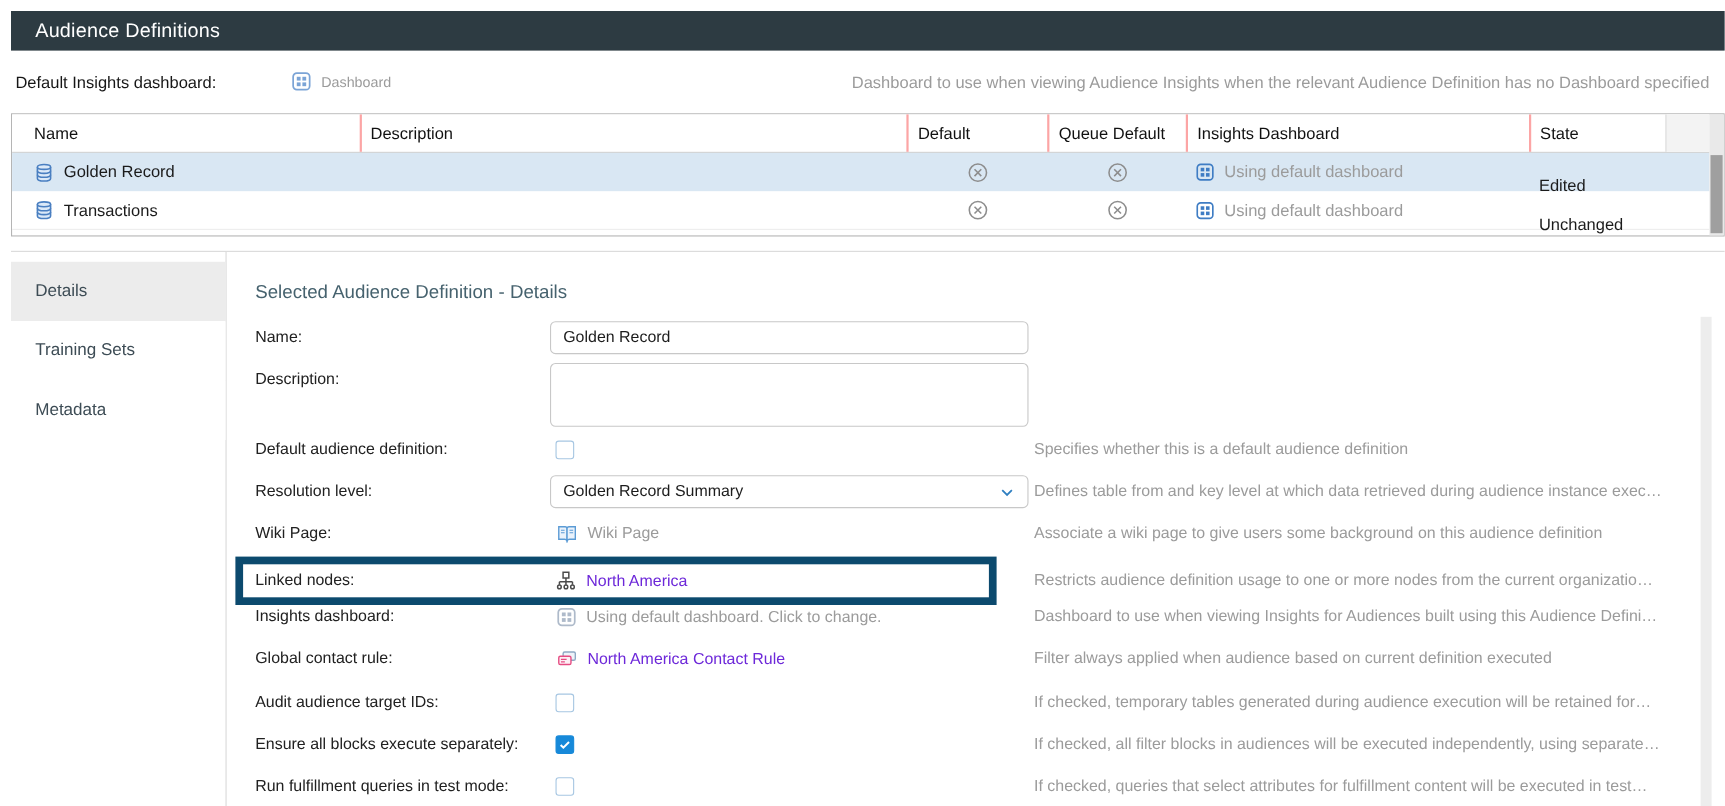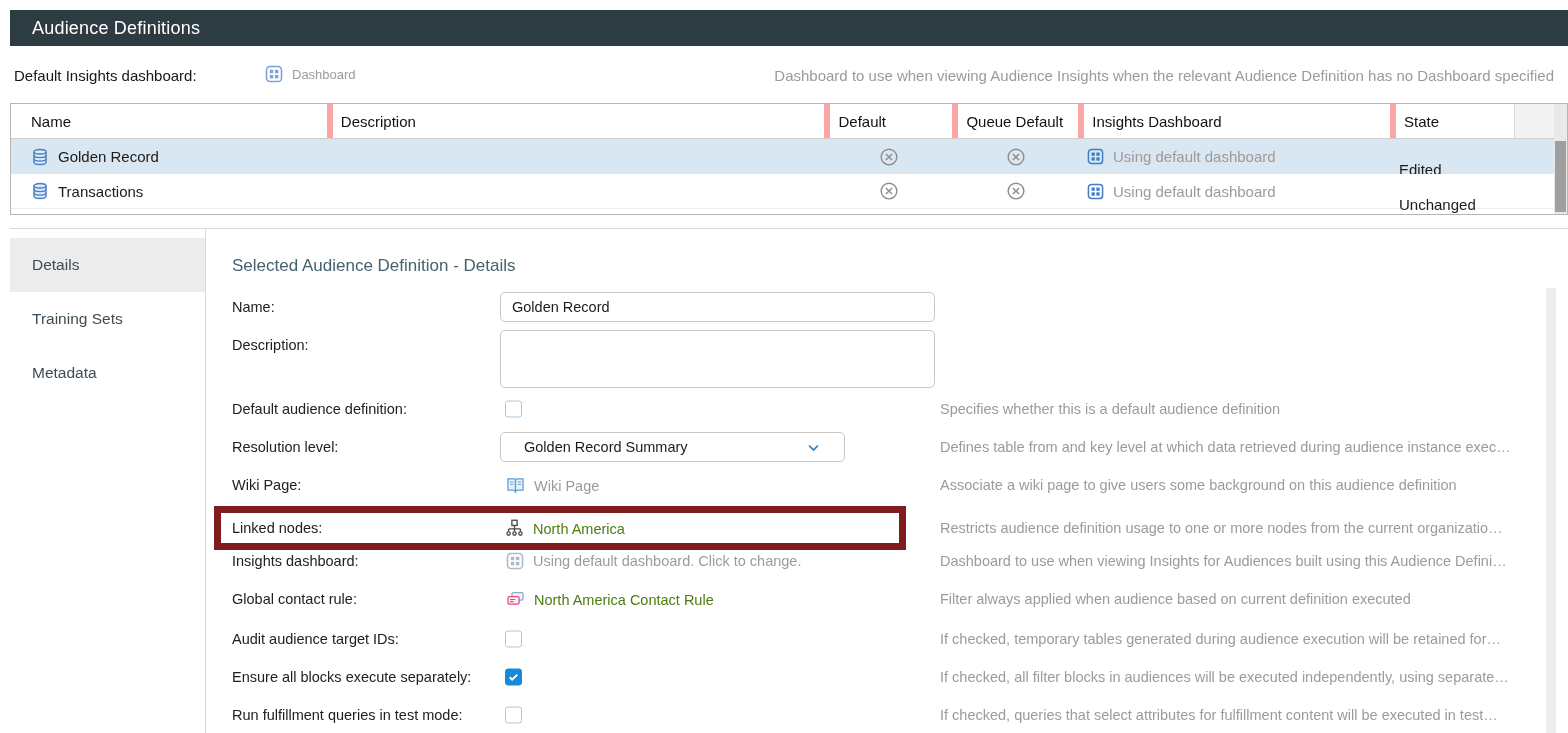--- a/index.html
+++ b/index.html
@@ -24,21 +24,21 @@
   .defbar-help{right:14px;top:67px;font-size:15px;color:var(--muted_text,#9b9b9b);}
 
   
   .tbl{
     left:10px;top:103px;width:1558px;height:112px;box-sizing:border-box;
     border:1px solid #b5b5b5;background:#fff;
   }
   .thead{position:absolute;left:0;top:0;right:13px;height:35px;display:flex;
     border-bottom:1px solid #cfcfcf;box-sizing:border-box;background:#fff;}
   .th{box-sizing:border-box;display:flex;align-items:center;font-size:15px;color:#111;
-    padding-left:8px;border-left:6px solid #fca5a5;}
+    padding-left:8px;border-left:2px solid #fca5a5;}
   .th:first-child{border-left:none;padding-left:20px;}
   .th-filler{background:#f3f3f3;border-left:1px solid #dcdcdc;}
   .trow{position:absolute;left:0;right:13px;height:35px;display:flex;background:#fff;cursor:pointer;}
   .trow.r0{top:35px;}
   .trow.r1{top:70px;border-bottom:1px solid #ededed;box-sizing:border-box;}
   .trow.selected{background:var(--selected_row,#d9e7f3);}
   .td{box-sizing:border-box;display:flex;align-items:center;padding-left:8px;font-size:15px;}
   .td.c-name{padding-left:20px;gap:9px;color:#1b1b1b;}
   .td.c-center{justify-content:center;padding-left:0;}
   .td.c-insights{gap:9px;color:var(--muted_text,#9b9b9b);}
@@ -66,41 +66,41 @@
   .fhelp{position:absolute;left:940px;top:50%;transform:translateY(-50%);
     font-size:14.5px;color:var(--muted_text,#9b9b9b);white-space:nowrap;width:606px;overflow:hidden;}
   .ftext,.farea{
     position:absolute;left:500px;top:0;width:435px;box-sizing:border-box;
     border:1px solid #c8c8c8;border-radius:5px;font-family:"Liberation Sans",sans-serif;
     font-size:14.5px;color:#1c1c1c;padding:0 11px;outline:none;background:#fff;
   }
   .ftext{height:30px;}
   .farea{height:58px;resize:none;padding-top:6px;}
   .fselect{
-    position:absolute;left:500px;top:0;width:345px;height:30px;box-sizing:border-box;
+    position:absolute;left:500px;top:0;width:435px;height:30px;box-sizing:border-box;
     border:1px solid #c8c8c8;border-radius:5px;display:flex;align-items:center;
-    padding:0 23px;font-size:14.5px;color:#1c1c1c;cursor:pointer;background:#fff;
+    padding:0 11px;font-size:14.5px;color:#1c1c1c;cursor:pointer;background:#fff;
   }
   .fselect .sel-text{flex:1;}
   .cb{
     position:absolute;left:505px;top:50%;transform:translateY(-50%);
     width:17px;height:17px;box-sizing:border-box;border:1px solid #a6c6e2;border-radius:3px;
     background:#fff;cursor:pointer;display:flex;align-items:center;justify-content:center;
   }
   .cb svg{display:none;}
   .cb.checked{background:var(--check_blue,#1789d9);border-color:var(--check_blue,#1789d9);}
   .cb.checked svg{display:block;}
   .icon-link{position:absolute;left:506px;top:50%;transform:translateY(-50%);
     display:flex;align-items:center;gap:9px;cursor:pointer;font-size:14.5px;}
   .icon-link .lt-gray{color:var(--muted_text,#9b9b9b);}
-  .icon-link .lt-dark{color:#4d7c0f;}
+  .icon-link .lt-dark{color:#6d28d9;}
 
   
   .hl-box{position:absolute;left:214px;top:0;width:692px;height:44px;box-sizing:border-box;
-    border:7px solid #7f1d1d;background:#fff;}
+    border:7px solid #0c4a6e;background:#fff;}
   .hl-inner{position:relative;width:100%;height:100%;}
   .hl-inner .flabel{left:11px;}
   .hl-inner .icon-link{left:284px;}
 
   .panel-scroll{left:1546px;top:288px;bottom:0;width:10px;background:#ededed;}
 </style>
 </head>
 <body>
 
 <svg width="0" height="0" style="position:absolute">

